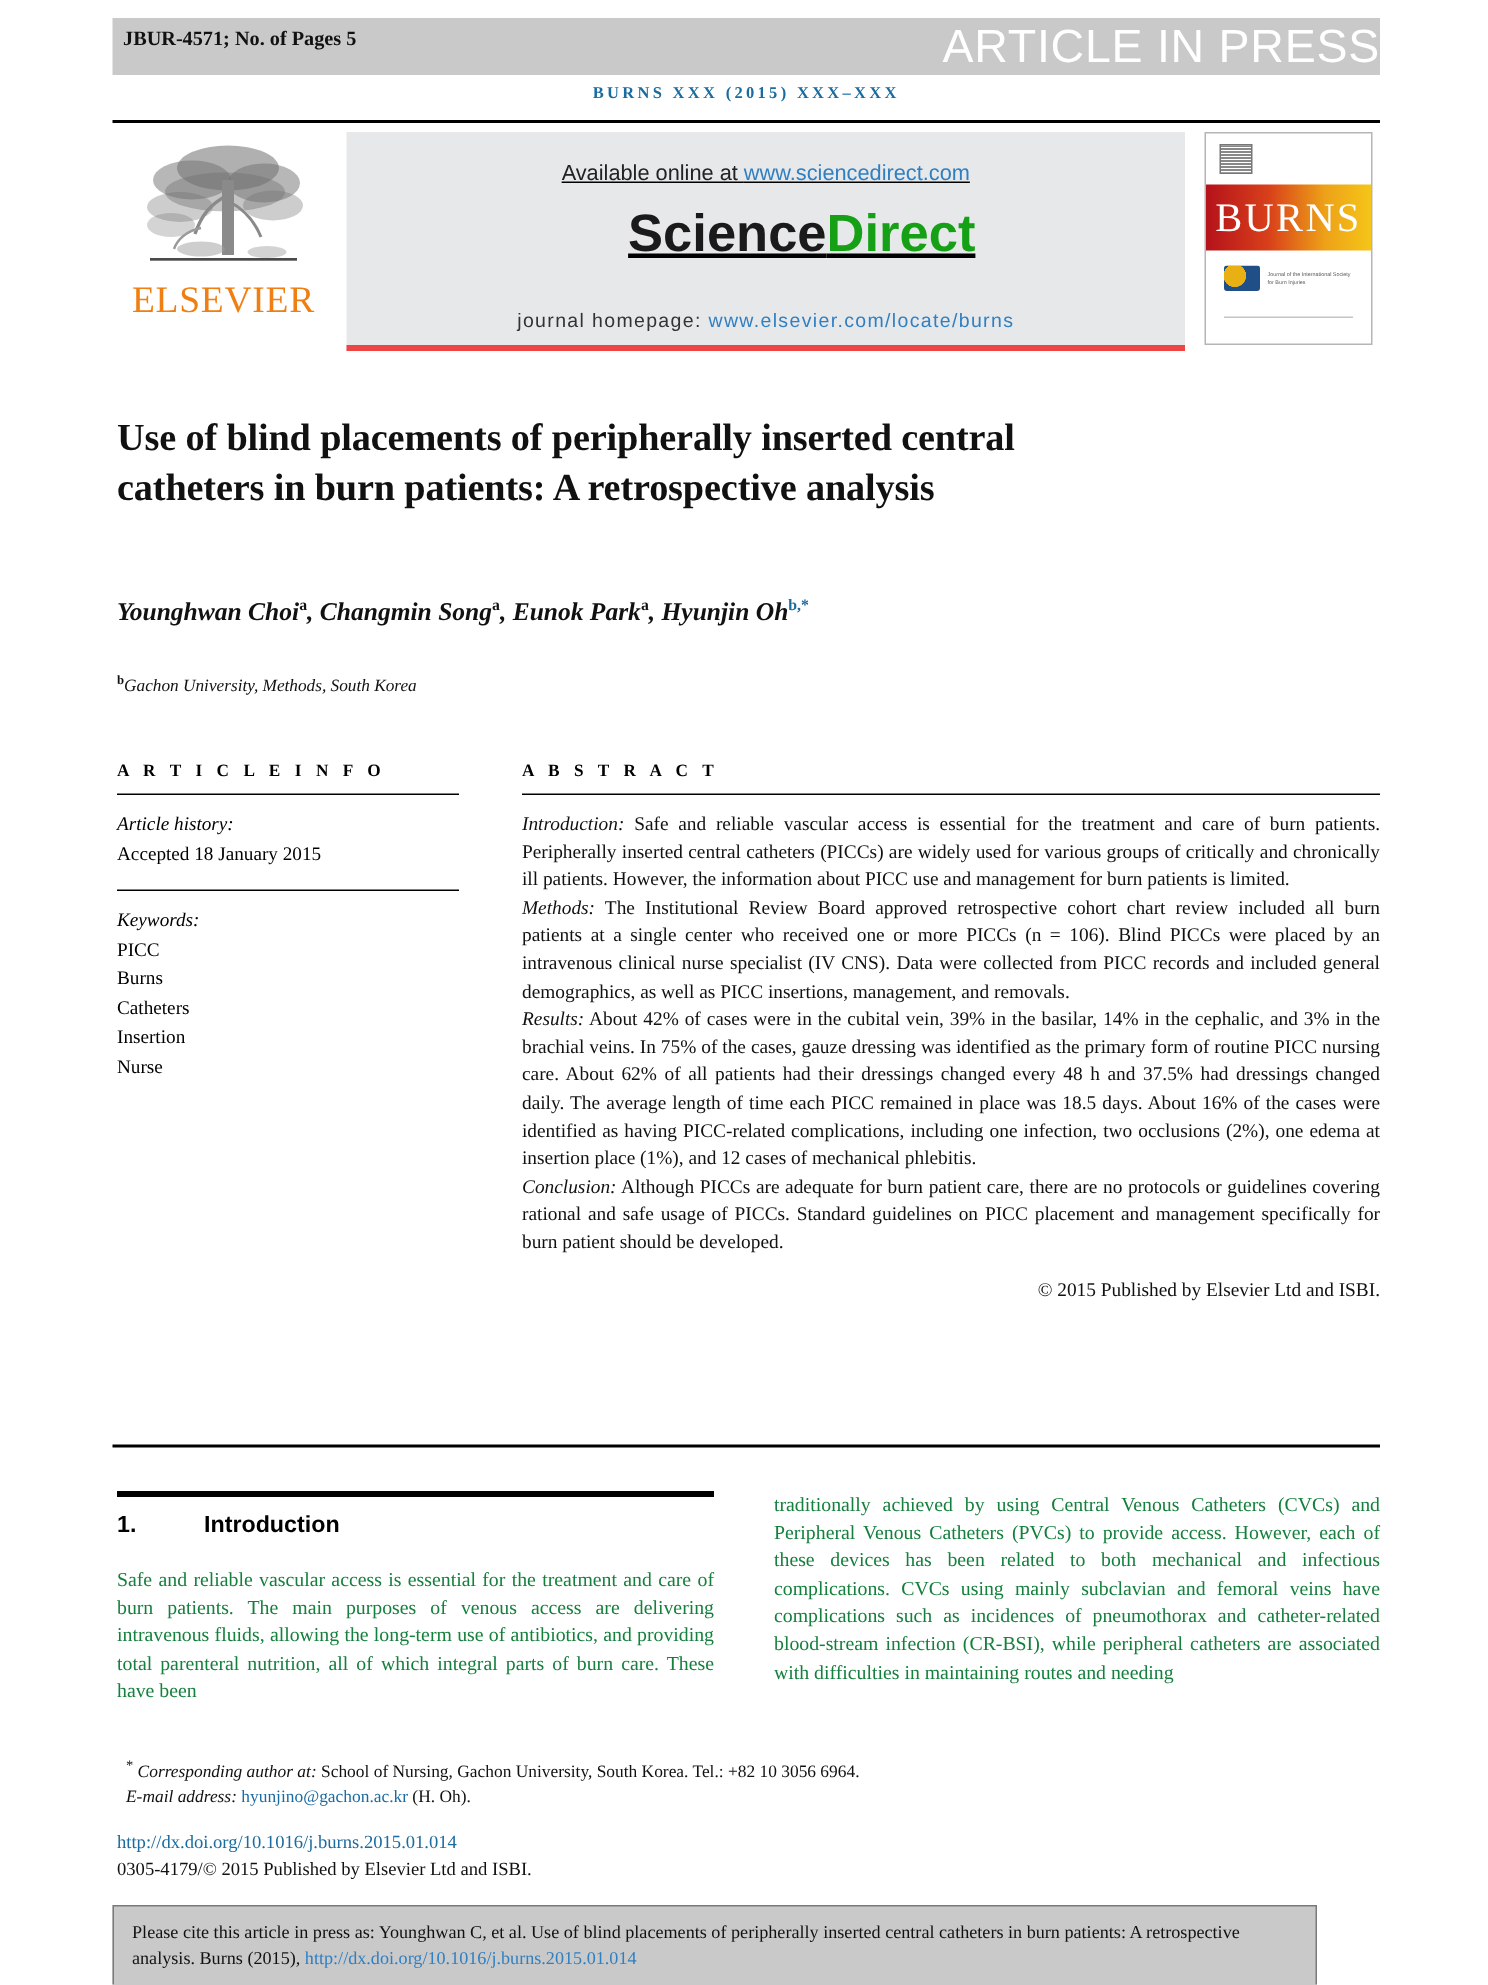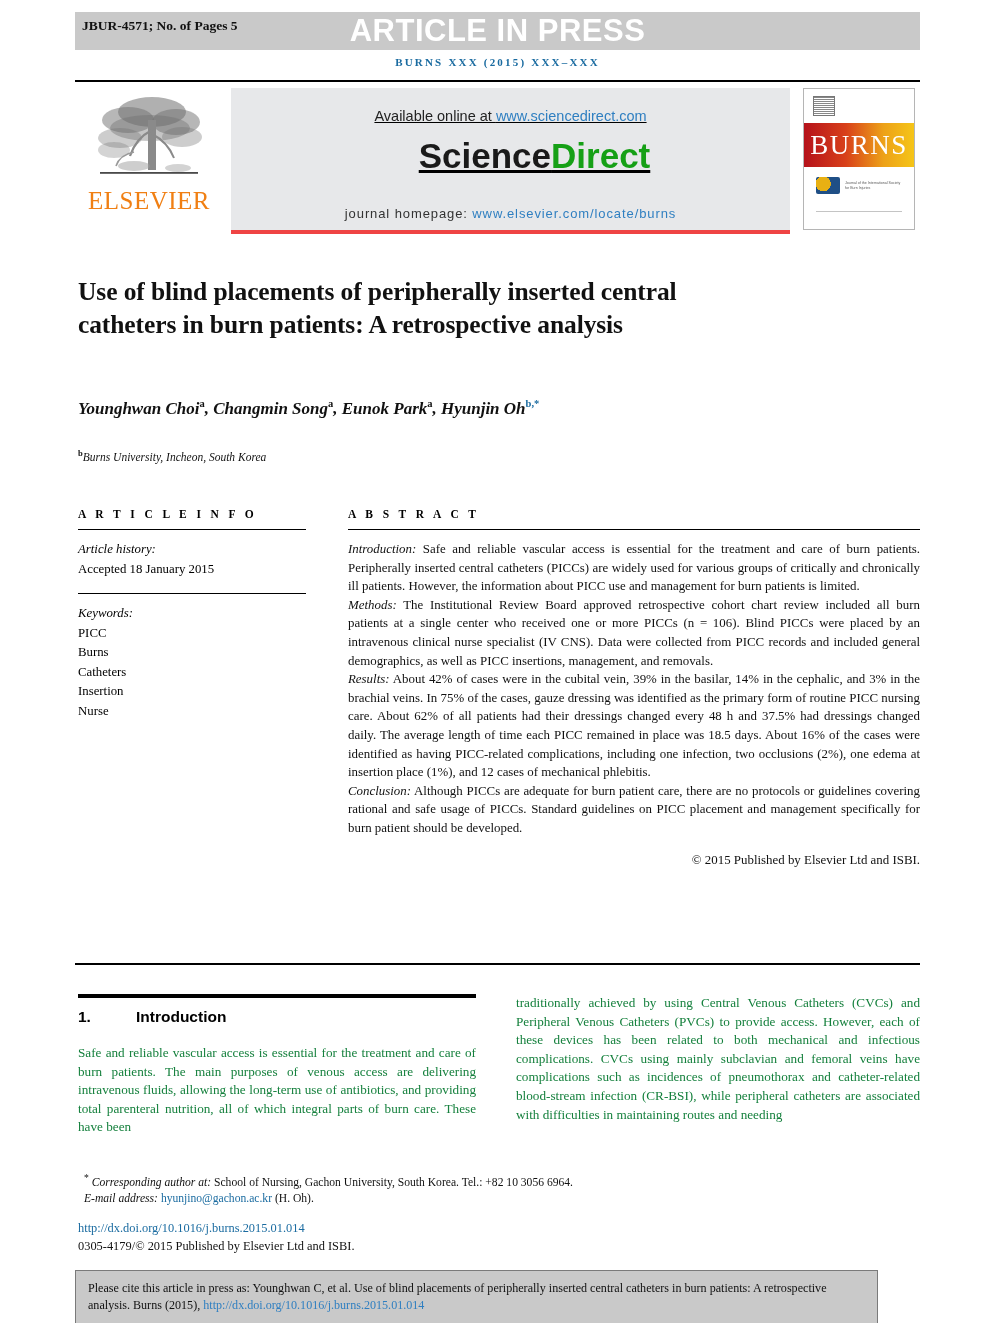--- a/index.html
+++ b/index.html
@@ -21,24 +21,24 @@
     position: absolute;
     left: 75px; top: 12px;
     width: 845px; height: 38px;
     background: #c9c9c9;
   }
   .aip-text {
     position: absolute;
     left: 0; top: 0;
     width: 845px; height: 46px;
     line-height: 38px;
-    text-align: center;
+    text-align: right;
     color: #ffffff;
     font-family: "Liberation Sans", sans-serif;
-    font-weight: bold;
+    font-weight: normal;
     font-size: 31px;
     letter-spacing: 0.5px;
   }
   .runhead-left {
     position: absolute;
     left: 82px; top: 18px;
     font-family: "Liberation Serif", serif;
     font-weight: bold;
     font-size: 13.5px;
     color: #111;
@@ -405,21 +405,21 @@
 
   <h1 class="title">Use of blind placements of peripherally inserted central catheters in burn patients: A retrospective analysis</h1>
 
   <div class="authors">
     <span>Younghwan Choi</span><sup>a</sup>,
     <span>Changmin Song</span><sup>a</sup>,
     <span>Eunok Park</span><sup>a</sup>,
     <span>Hyunjin Oh</span><sup class="blue">b,*</sup>
   </div>
   <div class="affil b">
-    <sup>b</sup><span>Burns University, Incheon, South Korea</span>
+    <sup>b</sup><span>Gachon University, Methods, South Korea</span>
   </div>
 
   <div class="infocol">
     <div class="sechead">A R T I C L E   I N F O</div>
     <div class="rule-thin"></div>
     <div class="ah">
       <span class="it">Article history:</span><br>
       <span>Accepted 18 January 2015</span>
     </div>
     <div class="rule-thin2"></div>

